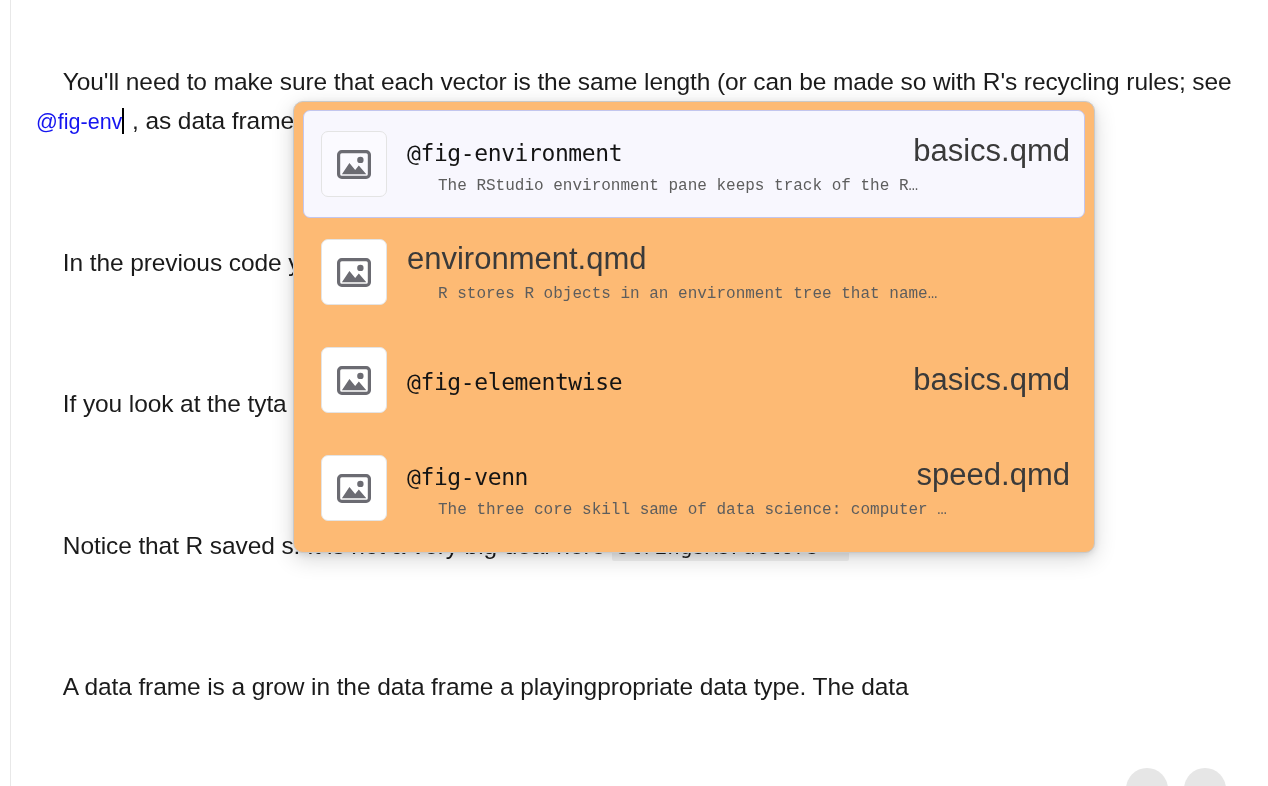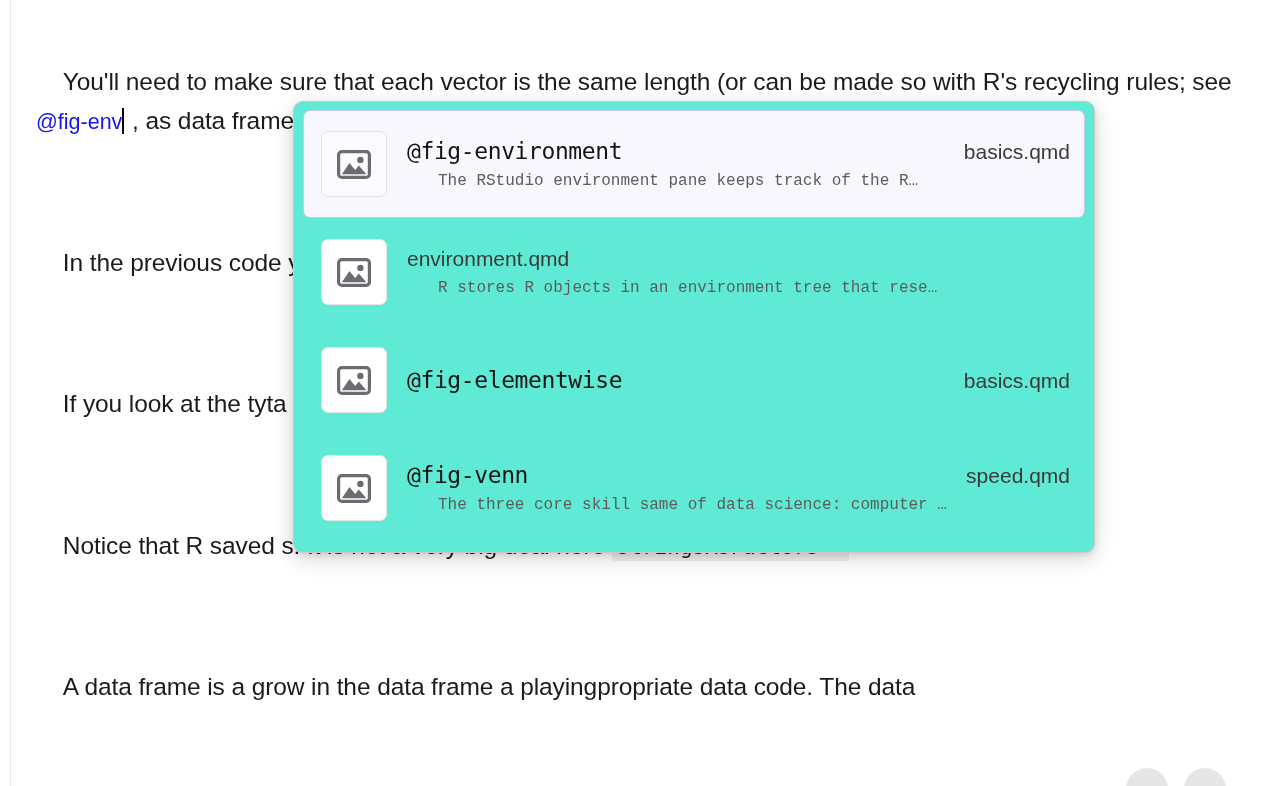--- a/index.html
+++ b/index.html
@@ -54,21 +54,21 @@
     background:#000;
     vertical-align:-5px;
     margin:0 1px 0 0;
   }
 
   
   #xref-popup{
     position:absolute;
     left:293px; top:101px;
     width:802px; height:452px;
-    background:#5eead4;
+    background:#fdba74;
     border:1px solid #c9c9c9;
     border-radius:10px;
     box-shadow:0 6px 22px rgba(0,0,0,0.16), 0 2px 6px rgba(0,0,0,0.10);
     overflow:hidden;
   }
   #xref-list{
     position:absolute; inset:0;
     padding:8px 9px 0 9px;
     overflow:hidden;
   }
@@ -106,21 +106,21 @@
   }
   .xtitle{
     font-family:"DejaVu Sans Mono", monospace;
     font-size:23px;
     color:#141414;
     letter-spacing:-0.4px;
     white-space:nowrap;
   }
   .xfile{
     font-family:"Liberation Sans", sans-serif;
-    font-size:21px;
+    font-size:31px;
     color:#3a3a3a;
     white-space:nowrap;
     flex:0 0 auto;
   }
   .xdesc{
     margin-top:8px;
     font-family:Liberation Mono, monospace;
     font-size:16px;
     color:#5d5d5d;
     white-space:nowrap;
@@ -156,21 +156,21 @@
 
   <p class="para">
     <span>If you look at the ty</span><span>ta frame is a list with class </span><span class="code">d</span><span>ether by a list (or data frame) v</span>
   </p>
 
   <p class="para">
     <span>Notice that R saved s! It is not a very big deal here </span><span class="code">stringsAsFactors =</span>
   </p>
 
   <p class="para">
-    <span>A data frame is a gr</span><span>ow in the data frame a playing</span><span>propriate data code. The data </span>
+    <span>A data frame is a gr</span><span>ow in the data frame a playing</span><span>propriate data type. The data </span>
   </p>
 
   <p class="para last">
     
   </p>
 
 </div>
 
 <div id="xref-popup">
   <div id="xref-list">
@@ -195,21 +195,21 @@
           <svg width="34" height="29" viewBox="0 0 34 29" aria-hidden="true">
             <rect x="1.6" y="1.6" width="30.8" height="25.8" rx="3.2" ry="3.2" fill="none" stroke="#6b6b72" stroke-width="3.2"></rect>
             <circle cx="23.4" cy="9.9" r="3.2" fill="#6b6b72"></circle>
             <path d="M4.9 24.2 L12.4 12.9 L18.2 20.0 L21.8 15.6 L29.3 24.2 Z" fill="#6b6b72"></path>
           </svg>
         </div>
         <div class="xbody">
           <div class="xrow1">
             <span class="xfile">environment.qmd</span>
           </div>
-          <div class="xdesc">R stores R objects in an environment tree that rese…</div>
+          <div class="xdesc">R stores R objects in an environment tree that name…</div>
         </div>
       </div>
       <div class="xitem">
         <div class="thumb">
           <svg width="34" height="29" viewBox="0 0 34 29" aria-hidden="true">
             <rect x="1.6" y="1.6" width="30.8" height="25.8" rx="3.2" ry="3.2" fill="none" stroke="#6b6b72" stroke-width="3.2"></rect>
             <circle cx="23.4" cy="9.9" r="3.2" fill="#6b6b72"></circle>
             <path d="M4.9 24.2 L12.4 12.9 L18.2 20.0 L21.8 15.6 L29.3 24.2 Z" fill="#6b6b72"></path>
           </svg>
         </div>

